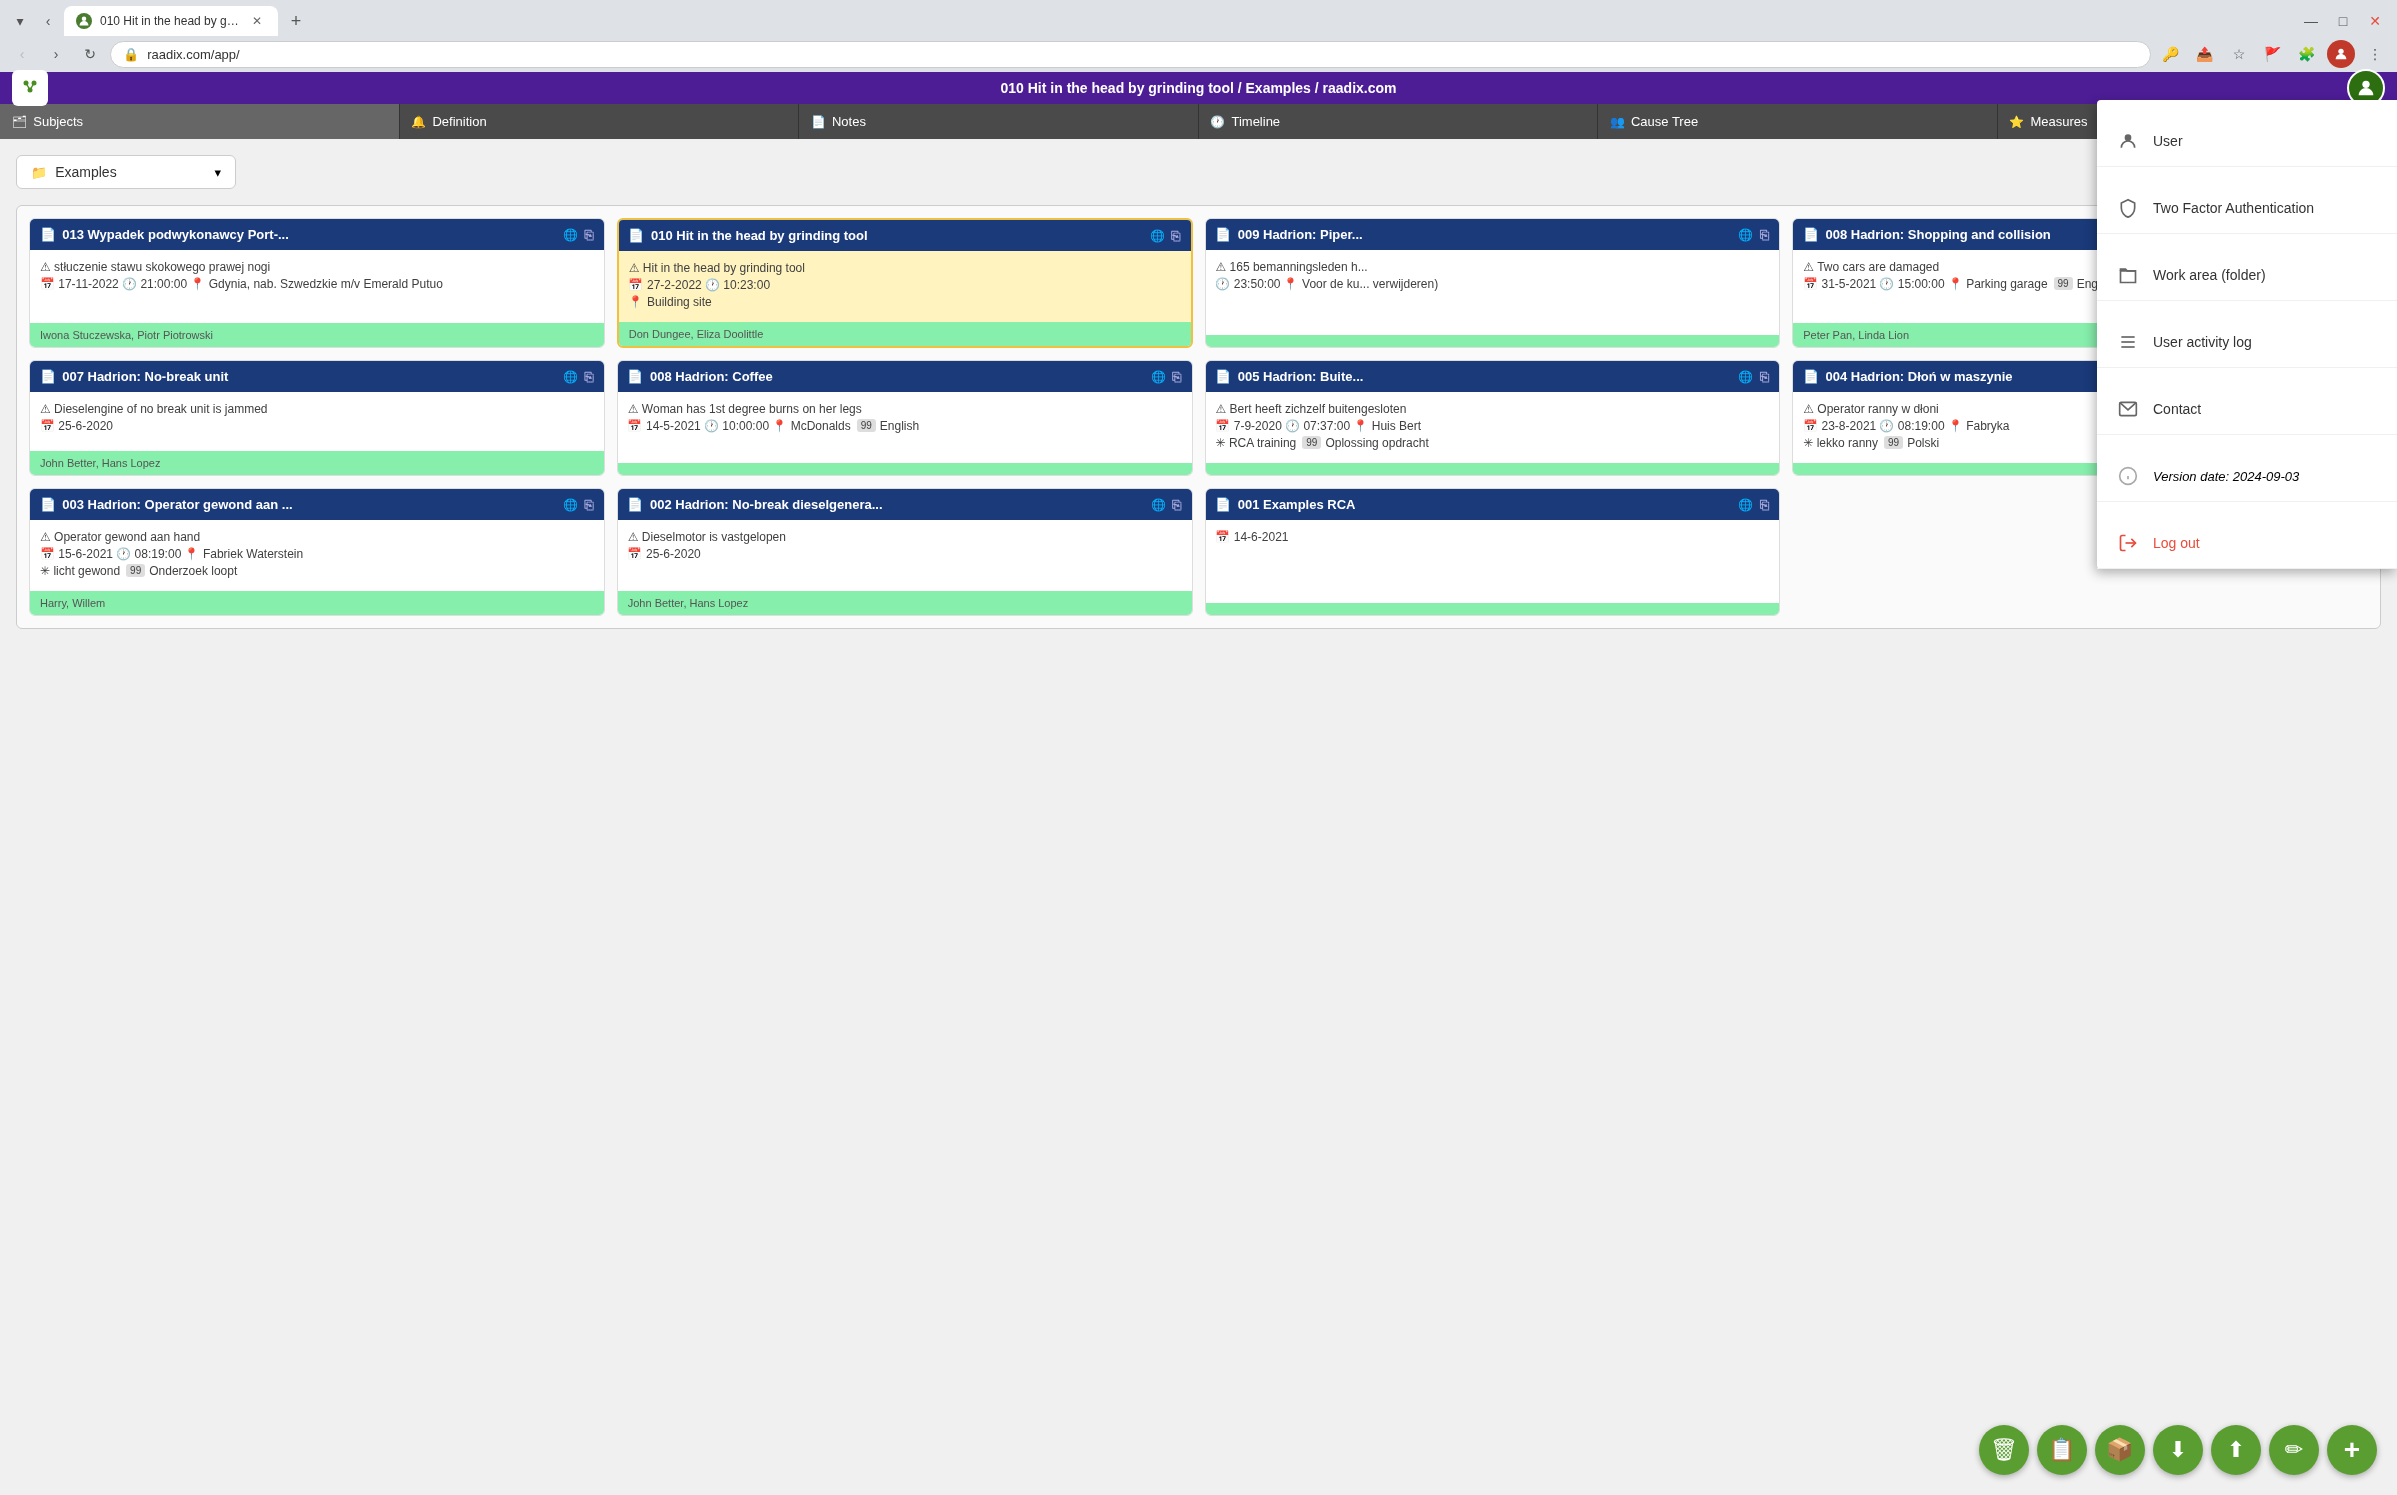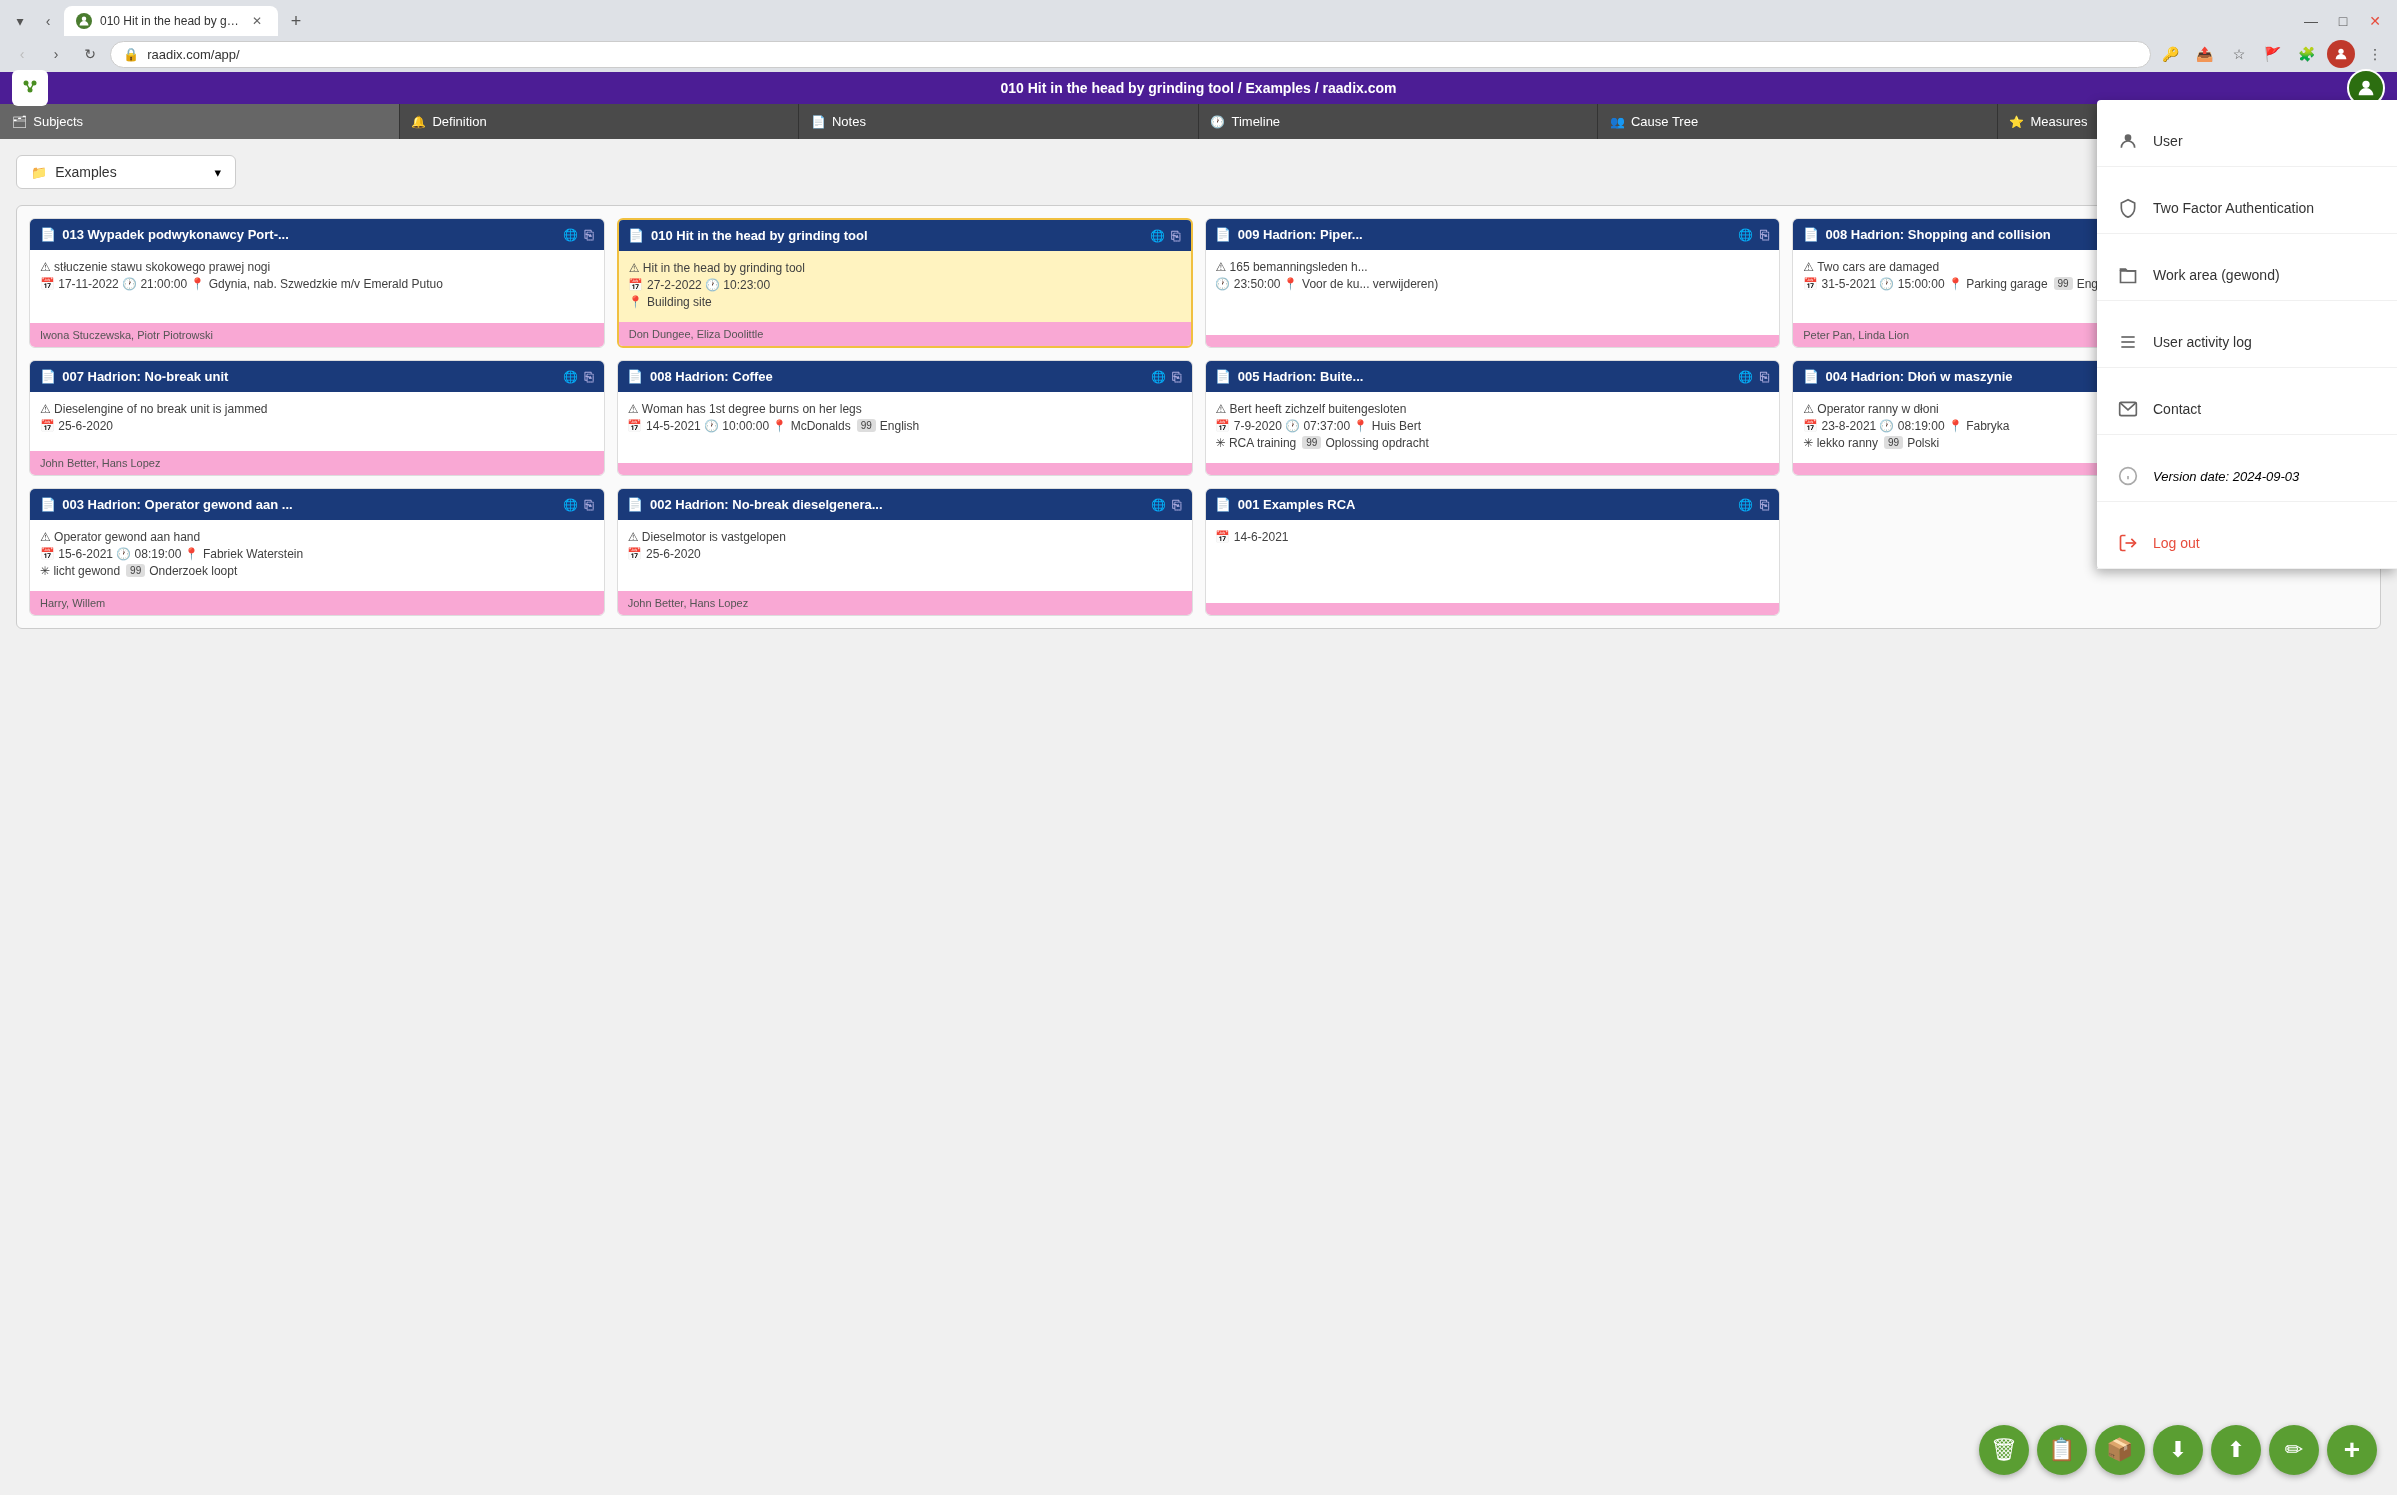--- a/index.html
+++ b/index.html
@@ -50,21 +50,21 @@
     .cards-grid { display: grid; grid-template-columns: repeat(4, 1fr); gap: 12px; }
 
     .card { border-radius: 6px; overflow: hidden; background: white; border: 1px solid #ddd; display: flex; flex-direction: column; }
     .card.highlighted { border: 2px solid #f0c040; background: #fff9e6; }
     .card-header { background: #1a3a7a; color: white; padding: 8px 10px; display: flex; align-items: center; gap: 6px; font-size: 13px; font-weight: bold; }
     .card-header-title { flex: 1; white-space: nowrap; overflow: hidden; text-overflow: ellipsis; }
     .card-header-icon { font-size: 12px; cursor: pointer; color: #aad; }
     .card-body { padding: 10px; font-size: 12px; color: #404040; flex: 1; background: inherit; text-align: center; }
     .card-body.highlighted { background: #fff3c0; }
     .card-body-line { display: flex; align-items: flex-start; gap: 4px; margin-bottom: 3px; flex-wrap: wrap; }
-    .card-footer { background: #f9a8d4; padding: 6px 10px; font-size: 11px; color: #555; }
+    .card-footer { background: #86efac; padding: 6px 10px; font-size: 11px; color: #555; }
     .card-tag { display: inline-block; background: #ddd; border-radius: 3px; padding: 1px 4px; font-size: 10px; margin-left: 2px; }
     .dropdown-menu { position: fixed; right: 0; top: 100px; background: white; width: 300px; box-shadow: -2px 4px 12px rgba(0,0,0,0.3); z-index: 101; border-radius: 4px 0 0 4px; }
     .dropdown-item { display: flex; align-items: center; padding: 14px 20px; gap: 14px; cursor: pointer; font-size: 14px; color: #333; border-bottom: 1px solid #f0f0f0; margin-top: 16px; }
     .dropdown-icon { width: 22px; height: 22px; display: flex; align-items: center; justify-content: center; color: #666; font-size: 16px; flex-shrink: 0; }
     .dropdown-label { flex: 1; }
     .dropdown-item.version { color: #000000; font-size: 13px; cursor: default; font-style: italic; }
     .dropdown-item.logout { color: #e74c3c; }
 
     
     .bottom-bar { position: fixed; bottom: 20px; right: 20px; display: flex; gap: 8px; }
@@ -358,21 +358,21 @@
     </div>
     <span class="dropdown-label">Two Factor Authentication</span>
   </div>
   <div class="dropdown-item">
     <div class="dropdown-icon">
       <svg viewBox="0 0 24 24" fill="none" stroke="#666" stroke-width="2" width="20" height="20">
           <path d="M3 7h18v14H3z"></path>
           <path d="M3 7V5h6l2 2h10"></path>
         </svg>
     </div>
-    <span class="dropdown-label">Work area (gewond)</span>
+    <span class="dropdown-label">Work area (folder)</span>
   </div>
   <div class="dropdown-item">
     <div class="dropdown-icon">
       <svg viewBox="0 0 24 24" fill="none" stroke="#666" stroke-width="2" width="20" height="20">
           <line x1="4" y1="6" x2="20" y2="6"></line>
           <line x1="4" y1="12" x2="20" y2="12"></line>
           <line x1="4" y1="18" x2="20" y2="18"></line>
         </svg>
     </div>
     <span class="dropdown-label">User activity log</span>

